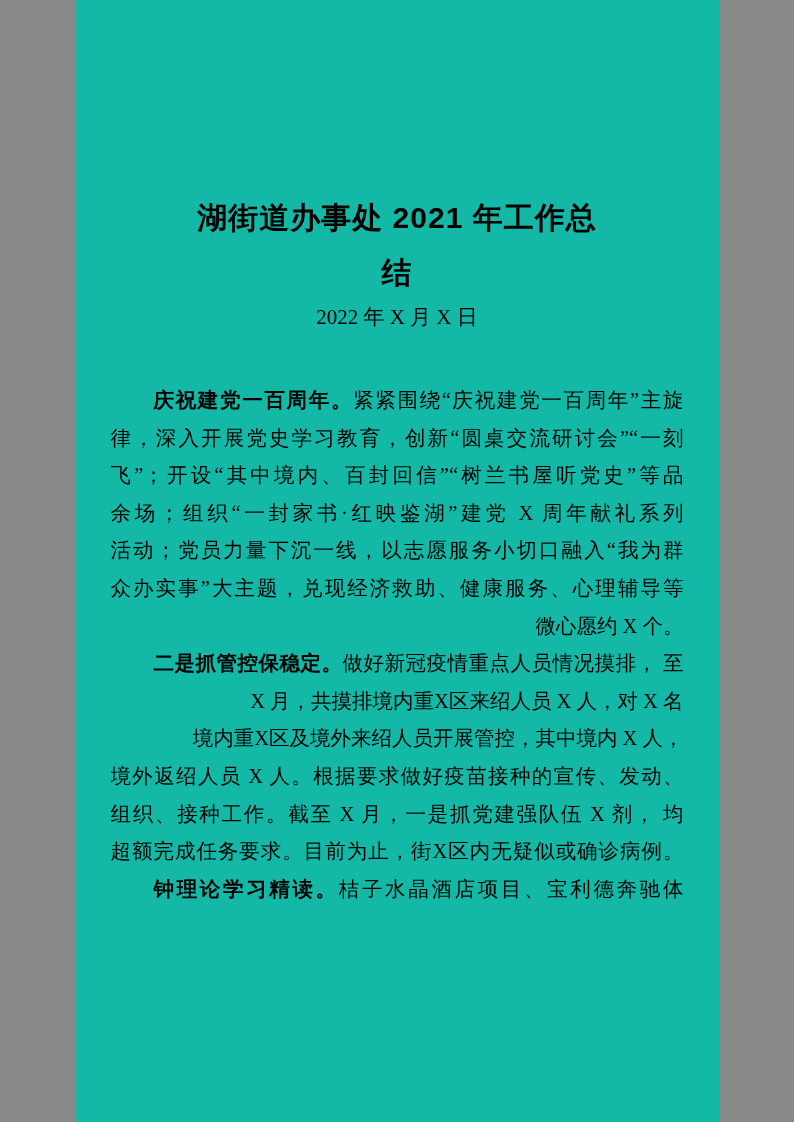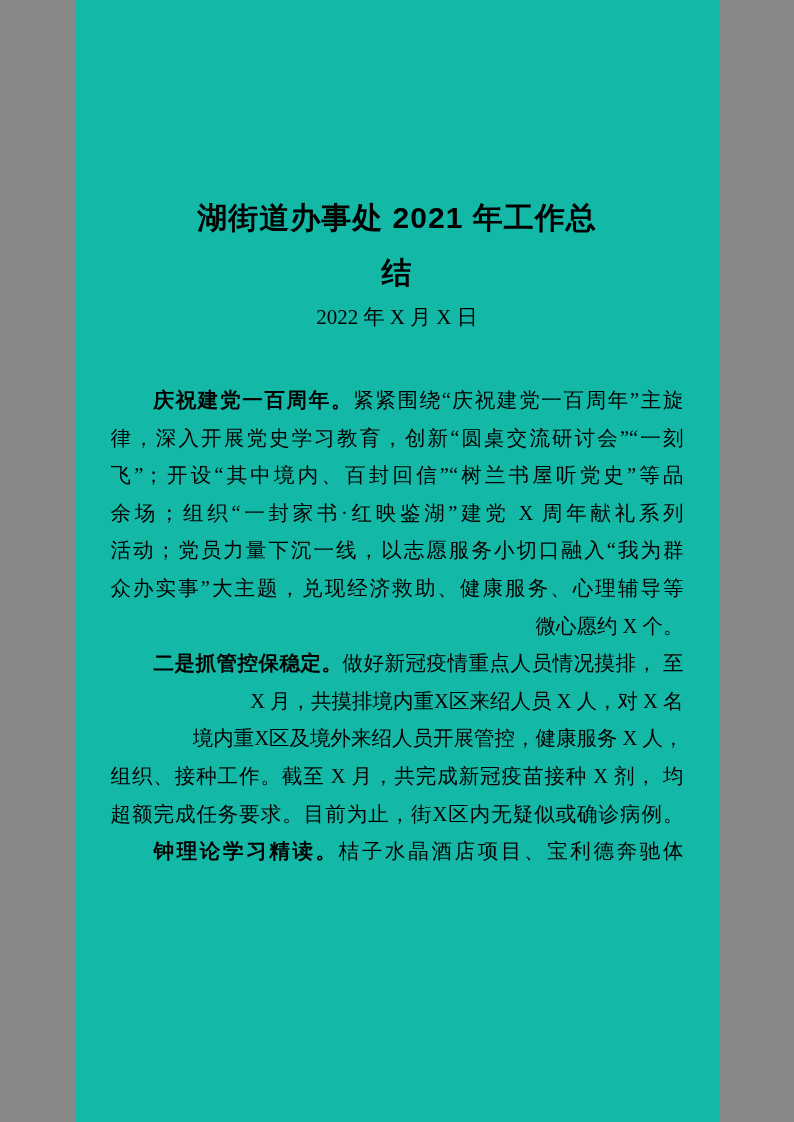--- a/index.html
+++ b/index.html
@@ -76,22 +76,23 @@
           <div class="line just">律，深入开展党史学习教育，创新“圆桌交流研讨会”“一刻</div>
           <div class="line just">飞”；开设“其中境内、百封回信”“树兰书屋听党史”等品</div>
           <div class="line just">余场；组织“一封家书·红映鉴湖”建党 X 周年献礼系列</div>
           <div class="line just">活动；党员力量下沉一线，以志愿服务小切口融入“我为群</div>
           <div class="line just">众办实事”大主题，兑现经济救助、健康服务、心理辅导等</div>
           <div class="line">微心愿约 X 个。</div>
         </div>
         <div class="paragraph">
           <div class="line just indent"><span class="lead">二是抓管控保稳定。</span>做好新冠疫情重点人员情况摸排， 至</div>
           <div class="line">X 月，共摸排境内重X区来绍人员 X 人，对 X 名</div>
-          <div class="line">境内重X区及境外来绍人员开展管控，健康服务 X 人，</div>
-          <div class="line just">组织、接种工作。截至 X 月，共完成新冠疫苗接种 X 剂， 均</div>
+          <div class="line">境内重X区及境外来绍人员开展管控，其中境内 X 人，</div>
+          <div class="line just">境外返绍人员 X 人。根据要求做好疫苗接种的宣传、发动、</div>
+          <div class="line just">组织、接种工作。截至 X 月，一是抓党建强队伍 X 剂， 均</div>
           <div class="line just">超额完成任务要求。目前为止，街X区内无疑似或确诊病例。</div>
         </div>
         <div class="paragraph">
           <div class="line just indent"><span class="lead">钟理论学习精读。</span>桔子水晶酒店项目、宝利德奔驰体</div>
         </div>
       </div>
   </div>
 </div>
 
 </body></html>

